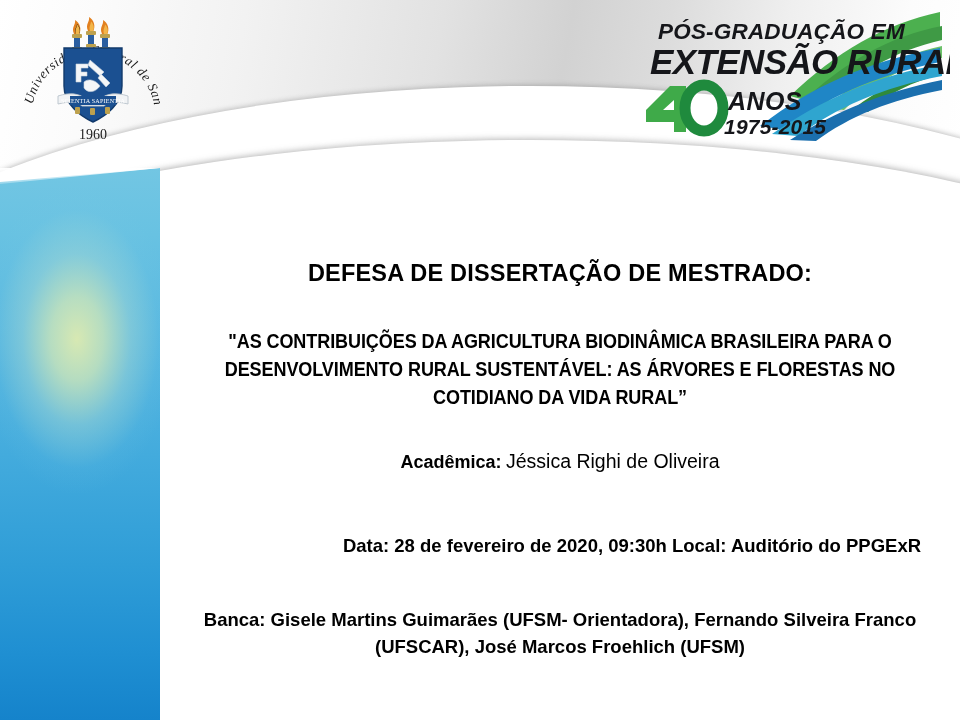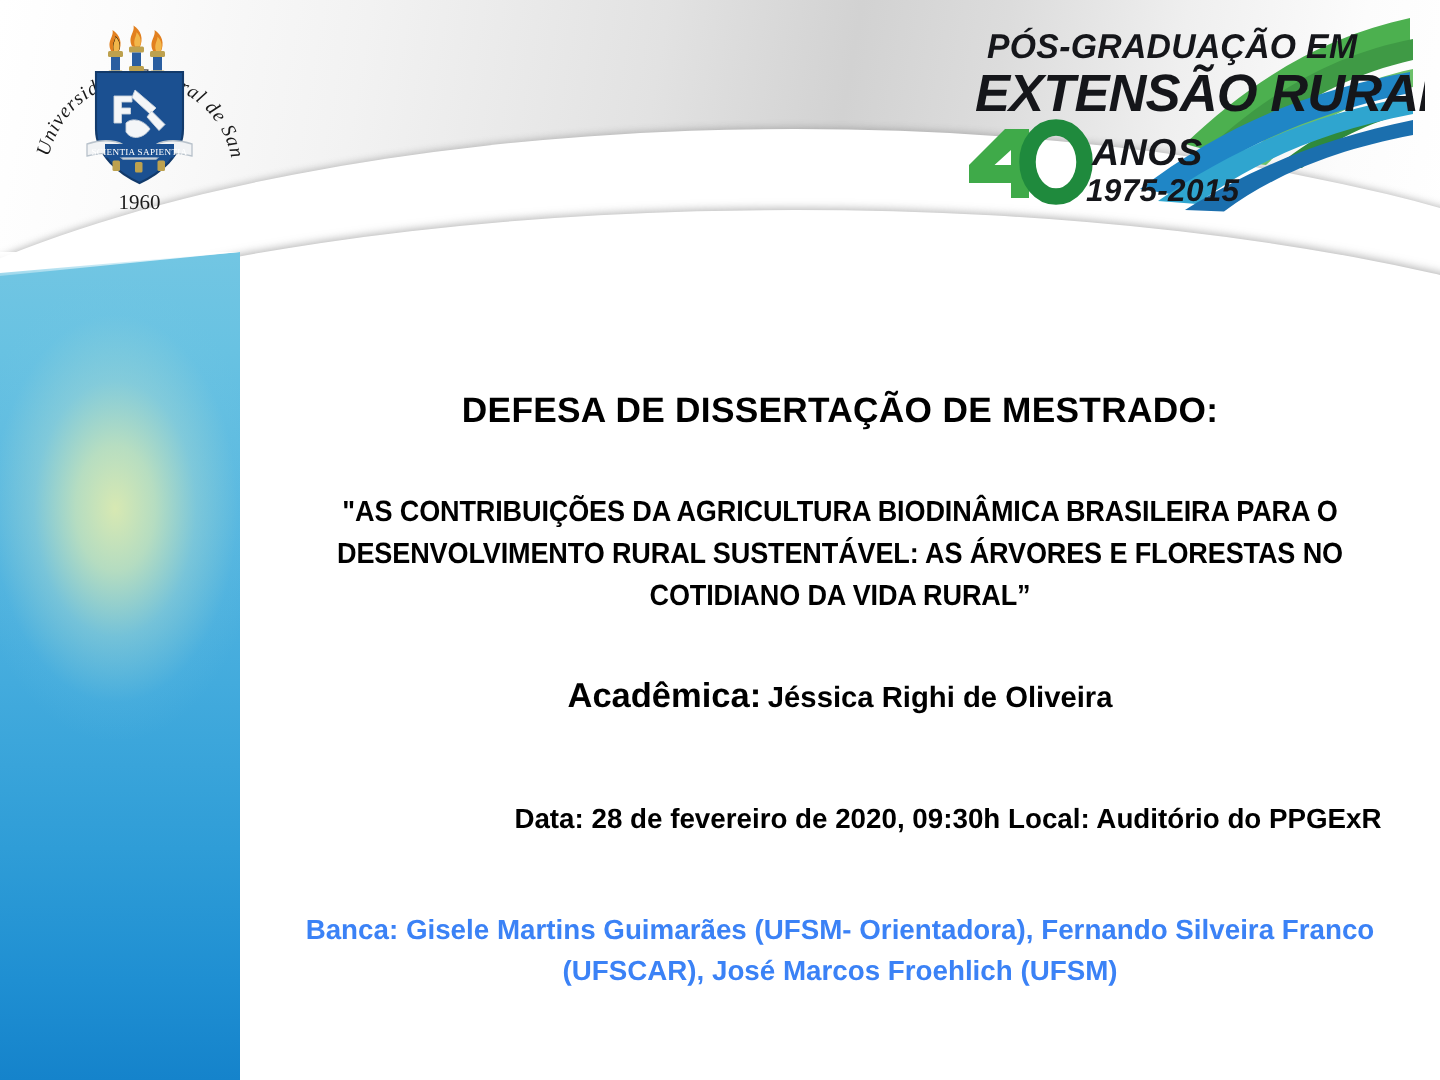--- a/index.html
+++ b/index.html
@@ -171,26 +171,26 @@
   .academic-line {
     position: absolute;
     left: 0;
     top: 240px;
     width: 800px;
     text-align: center;
     color: #000000;
     white-space: nowrap;
   }
   .academic-label {
-    font-size: 23px;
+    font-size: 18px;
     font-weight: bold;
   }
   .academic-name {
     font-size: 19.5px;
-    font-weight: bold;
+    font-weight: normal;
   }
 
   .datetime-line {
     position: absolute;
     left: 0;
     top: 325px;
     width: 944px;
     text-align: center;
     font-size: 18.5px;
     font-weight: bold;
@@ -200,21 +200,21 @@
 
   .banca-line {
     position: absolute;
     left: 28px;
     top: 396px;
     width: 744px;
     text-align: center;
     font-size: 18.5px;
     font-weight: bold;
     line-height: 27px;
-    color: #3b82f6;
+    color: #000000;
   }
 </style>
 </head>
 <body>
 
 <div id="slide">
 
   <div class="header-band">
     <div class="header-gray"></div>
     <div class="header-sweep"></div>

